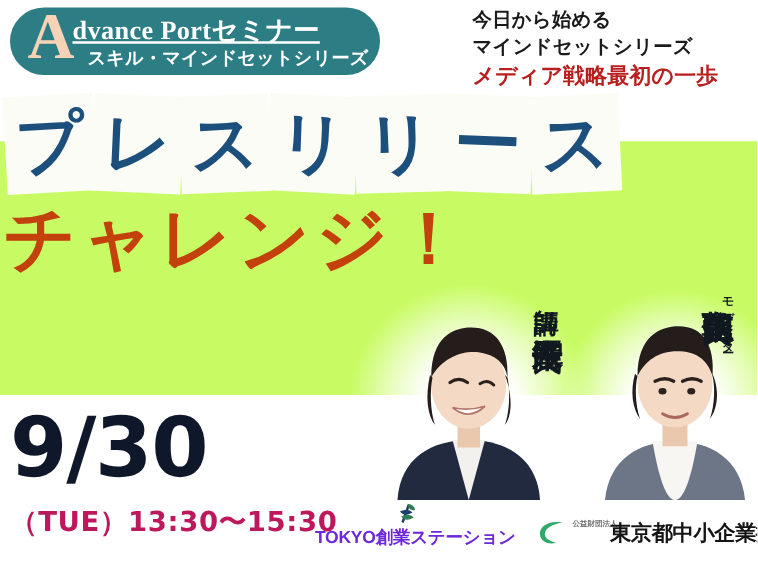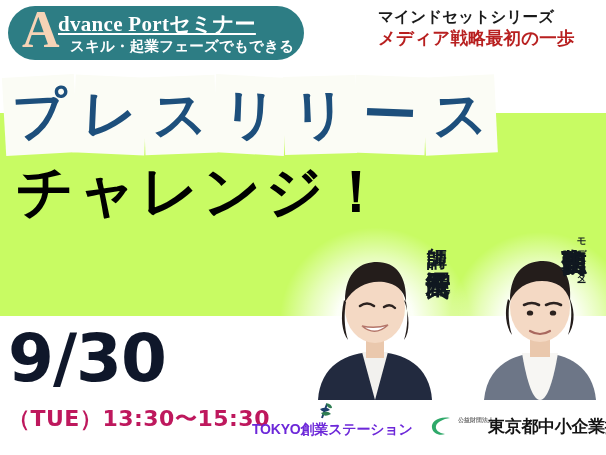--- a/index.html
+++ b/index.html
@@ -125,26 +125,26 @@
   .card.r2 { transform: rotate(2.6deg); }
   .card.r3 { transform: rotate(-2.2deg); }
   .card.r4 { transform: rotate(3.1deg); }
   .card.r5 { transform: rotate(-1.6deg); }
   .card.r6 { transform: rotate(2.2deg); }
   .card.r7 { transform: rotate(-2.8deg); }
 
   
   .title-line2 {
     position: absolute;
-    left: 16px;
+    left: 3px;
     top: 163px;
     z-index: 5;
     font-size: 57px;
     font-weight: bold;
-    color: #000000;
+    color: #c2410c;
     letter-spacing: 4px;
     line-height: 1;
     white-space: nowrap;
     font-family: "DejaVu Sans", "Liberation Sans", sans-serif;
   }
 
   
   .date-big {
     position: absolute;
     left: 8px;
@@ -291,24 +291,25 @@
 </head>
 <body>
 
 <div id="poster">
 
   <div class="green-block"></div>
 
   <div class="header-pill">
     <div class="brand-a">A</div>
     <div class="brand-main">dvance Portセミナー</div>
-    <div class="brand-sub">スキル・起業フェーズでもできる</div>
+    <div class="brand-sub">スキル・マインドセットシリーズ</div>
   </div>
 
   <div class="catchcopy">
+    <div class="cc-line">今日から始める</div>
     <div class="cc-line">マインドセットシリーズ</div>
     <div class="cc-accent">メディア戦略最初の一歩</div>
   </div>
 
   <div class="title-cards">
     <div class="card r1">
         <span>プ</span>
       </div>
     <div class="card r2">
         <span>レ</span>

